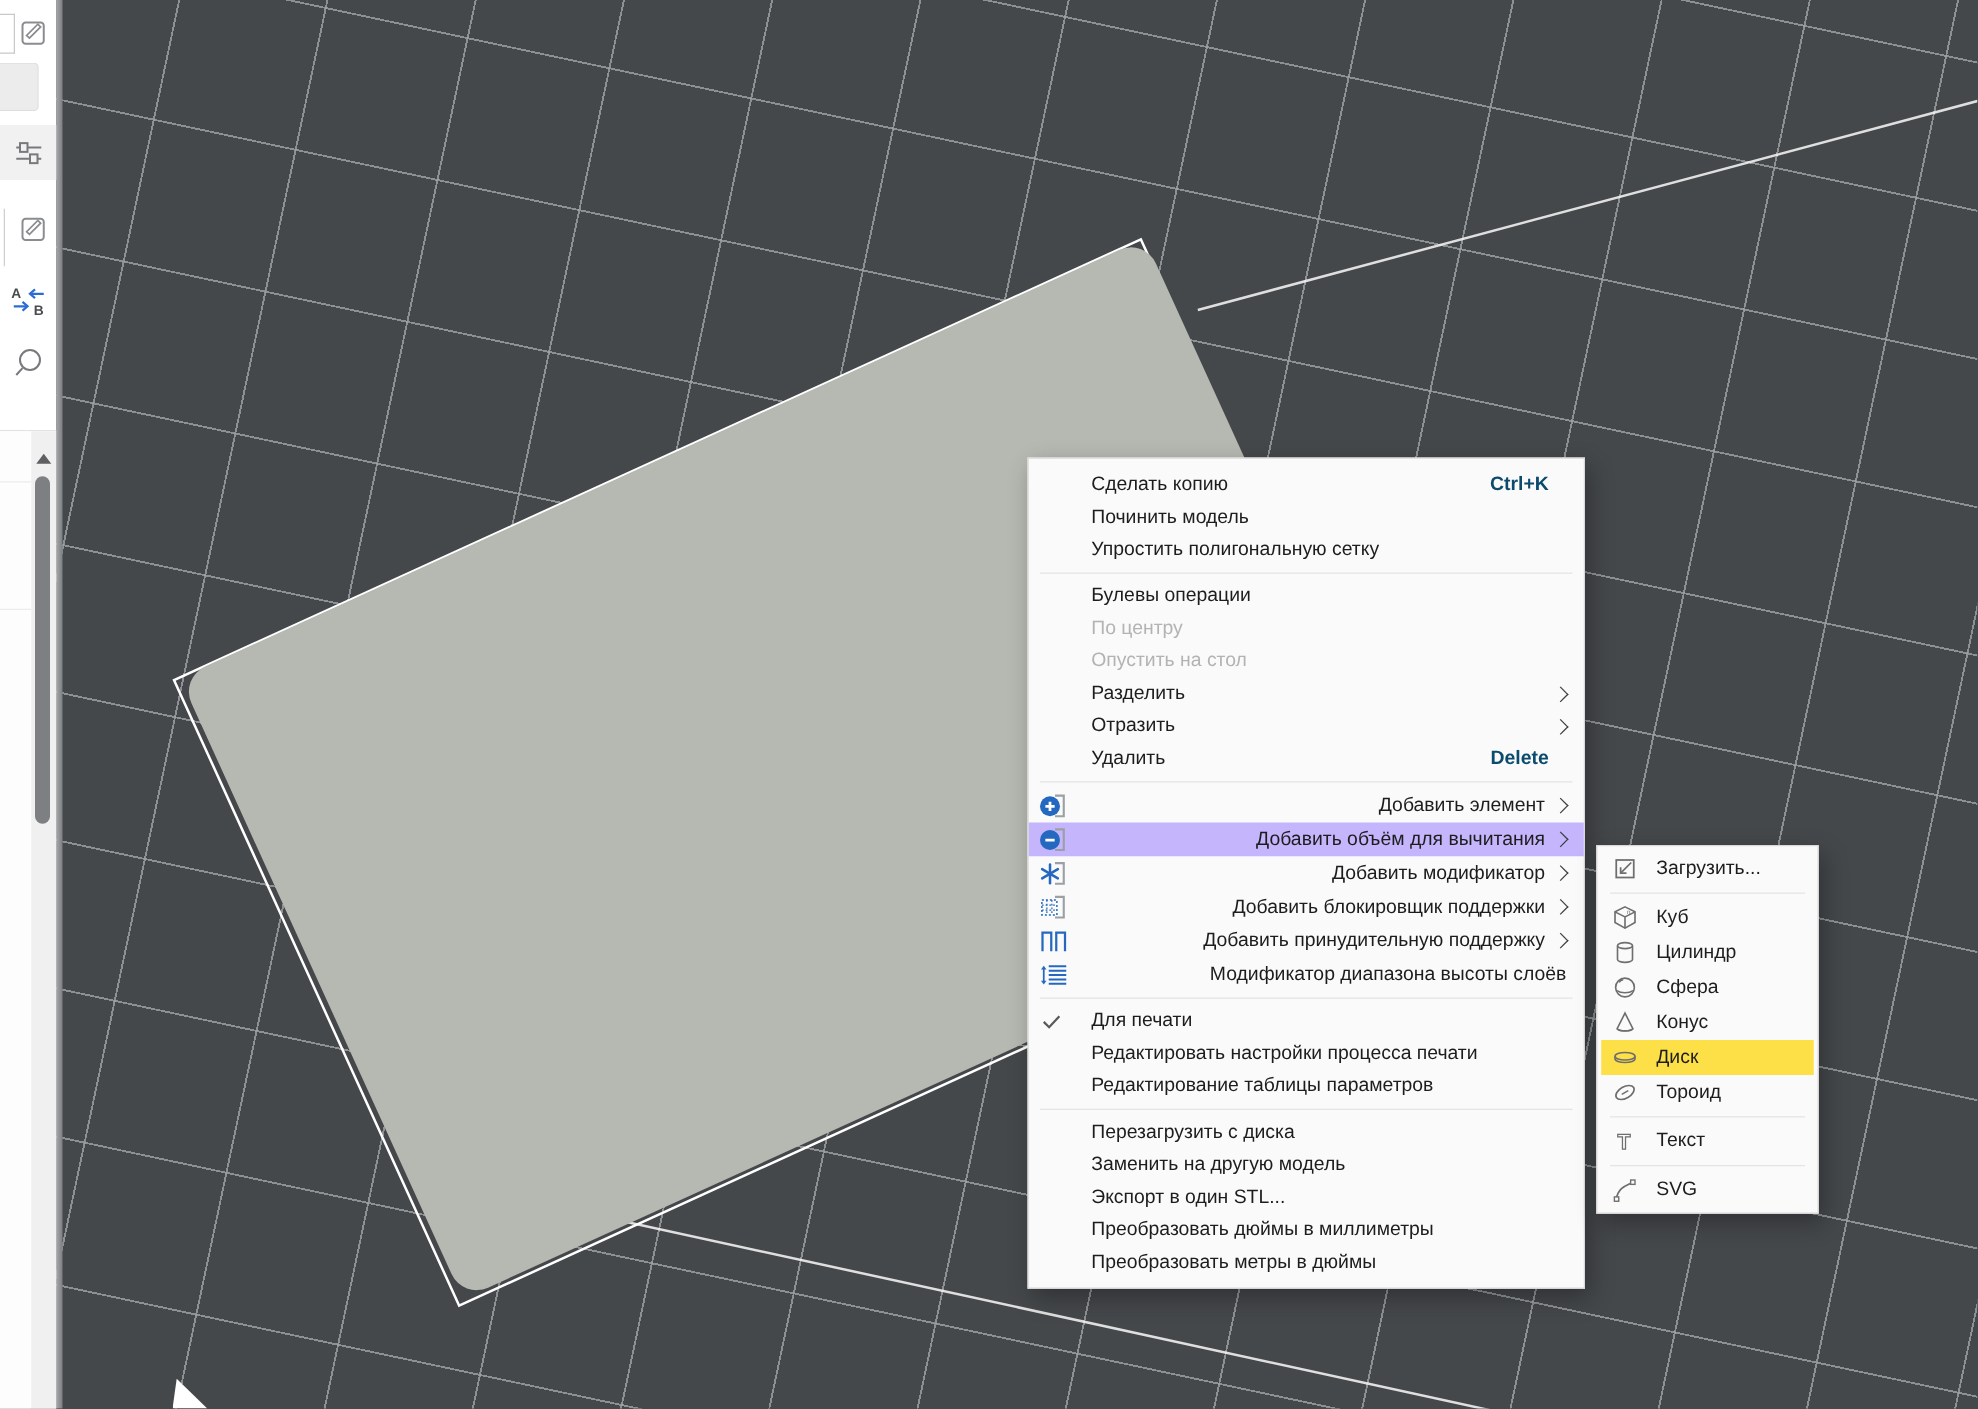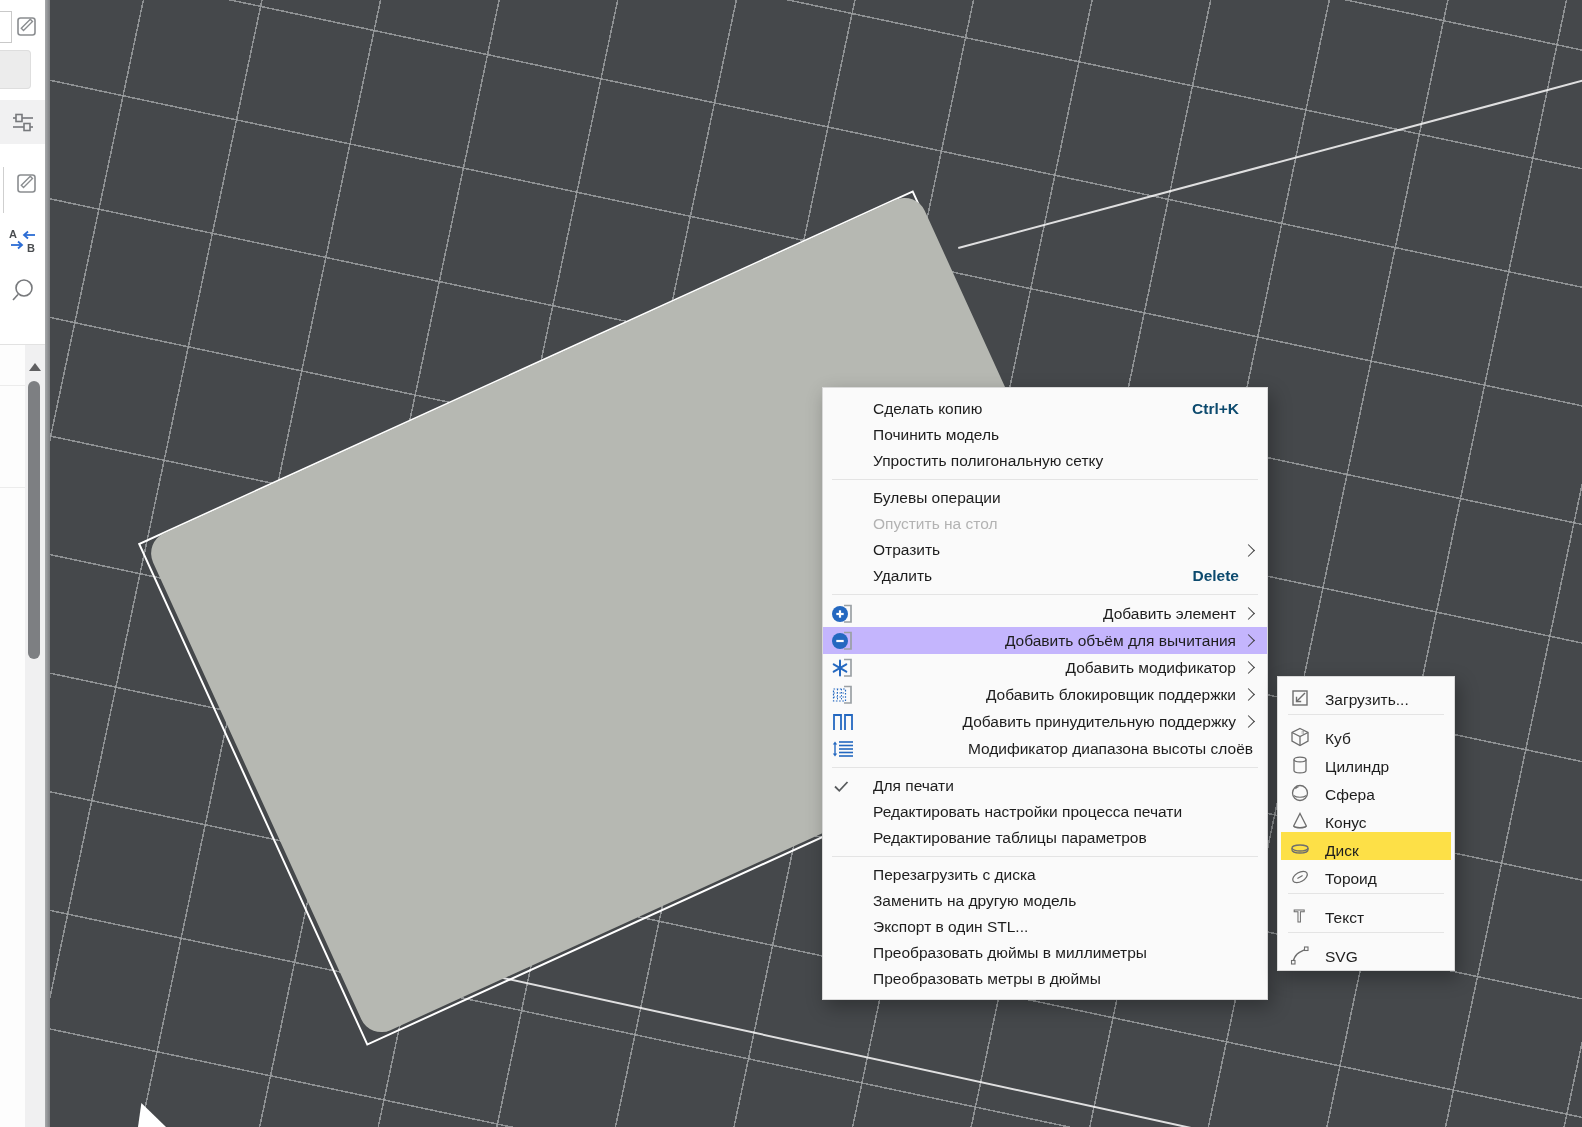--- a/index.html
+++ b/index.html
@@ -32,32 +32,32 @@
   .bright-line{position:absolute;height:2.2px;background:rgba(250,250,250,.85);transform-origin:0 0;}
   #bright-top{left:913px;top:247px;width:680px;transform:rotate(-15deg);}
   #bright-bottom{left:385px;top:961px;width:920px;transform:rotate(12.3deg);}
   #plate-wire{position:absolute;left:169px;top:342px;width:852px;height:552px;border:2.5px solid #ffffff;box-sizing:border-box;transform:rotate(-24.5deg);z-index:1;}
   #plate{position:absolute;left:174px;top:342px;width:848px;height:546px;background:#b6b8b2;border-radius:22px;transform:rotate(-24.5deg);z-index:2;}
   #bottom-wedge{position:absolute;left:93px;top:1103px;width:28px;height:24px;background:#ffffff;clip-path:polygon(12% 0,100% 100%,0 100%);z-index:2;}
 
   
   .menu{position:absolute;background:#fafafa;border:1px solid #d9d9d9;box-sizing:border-box;
     box-shadow:4px 7px 18px rgba(0,0,0,.30);font-size:15.5px;color:#1d1d1d;padding:8px 0 7px 0;}
-  #context-menu{left:822px;top:387px;width:446px;z-index:20;}
+  #context-menu{left:822px;top:366px;width:446px;z-index:20;}
   #shape-submenu{left:1277px;top:676px;width:178px;z-index:30;padding:4px 0;}
   .mrow{display:flex;align-items:center;height:26px;padding-right:14px;white-space:nowrap;}
   .mrow.tall{height:27px;text-align:right;}
   .mrow.highlight{background:#c4b5fd;}
   .ic{flex:0 0 50px;width:50px;display:flex;align-items:center;justify-content:flex-start;padding-left:8px;box-sizing:border-box;}
   .lbl{flex:1;overflow:hidden;}
   .lbl.disabled{color:#b3b3b3;}
   .shortcut{margin-right:14px;color:#0c4a6e;font-weight:bold;}
   .arrow{width:8px;height:8px;border-top:1.7px solid #3e3e3e;border-right:1.7px solid #3e3e3e;transform:rotate(45deg);margin-left:8px;}
   .sep{height:1px;background:#e4e4e4;margin:5px 9px;}
-  .srow{display:flex;align-items:flex-end;height:28px;margin:0 3px;padding-right:8px;white-space:nowrap;}
+  .srow{display:flex;align-items:center;height:28px;margin:0 3px;padding-right:8px;white-space:nowrap;}
   .srow.highlight{background:#fde047;}
   .sic{flex:0 0 44px;width:44px;display:flex;align-items:center;justify-content:flex-start;padding-left:8px;box-sizing:border-box;}
   .ssep{height:1px;background:#e4e4e4;margin:5px 10px;}
   svg{display:block;}
 </style>
 </head>
 <body>
 
 <div id="app">
 
@@ -138,21 +138,30 @@
     </div>
 
     <div class="sep"></div>
 
     <div class="mrow">
       <span class="ic"></span>
       <span class="lbl">Булевы операции</span>
     </div>
     <div class="mrow">
       <span class="ic"></span>
+      <span class="lbl disabled">По центру</span>
+    </div>
+    <div class="mrow">
+      <span class="ic"></span>
       <span class="lbl disabled">Опустить на стол</span>
+    </div>
+    <div class="mrow">
+      <span class="ic"></span>
+      <span class="lbl">Разделить</span>
+      <span class="arrow"></span>
     </div>
     <div class="mrow">
       <span class="ic"></span>
       <span class="lbl">Отразить</span>
       <span class="arrow"></span>
     </div>
     <div class="mrow">
       <span class="ic"></span>
       <span class="lbl">Удалить</span>
       <span class="shortcut">Delete</span>

